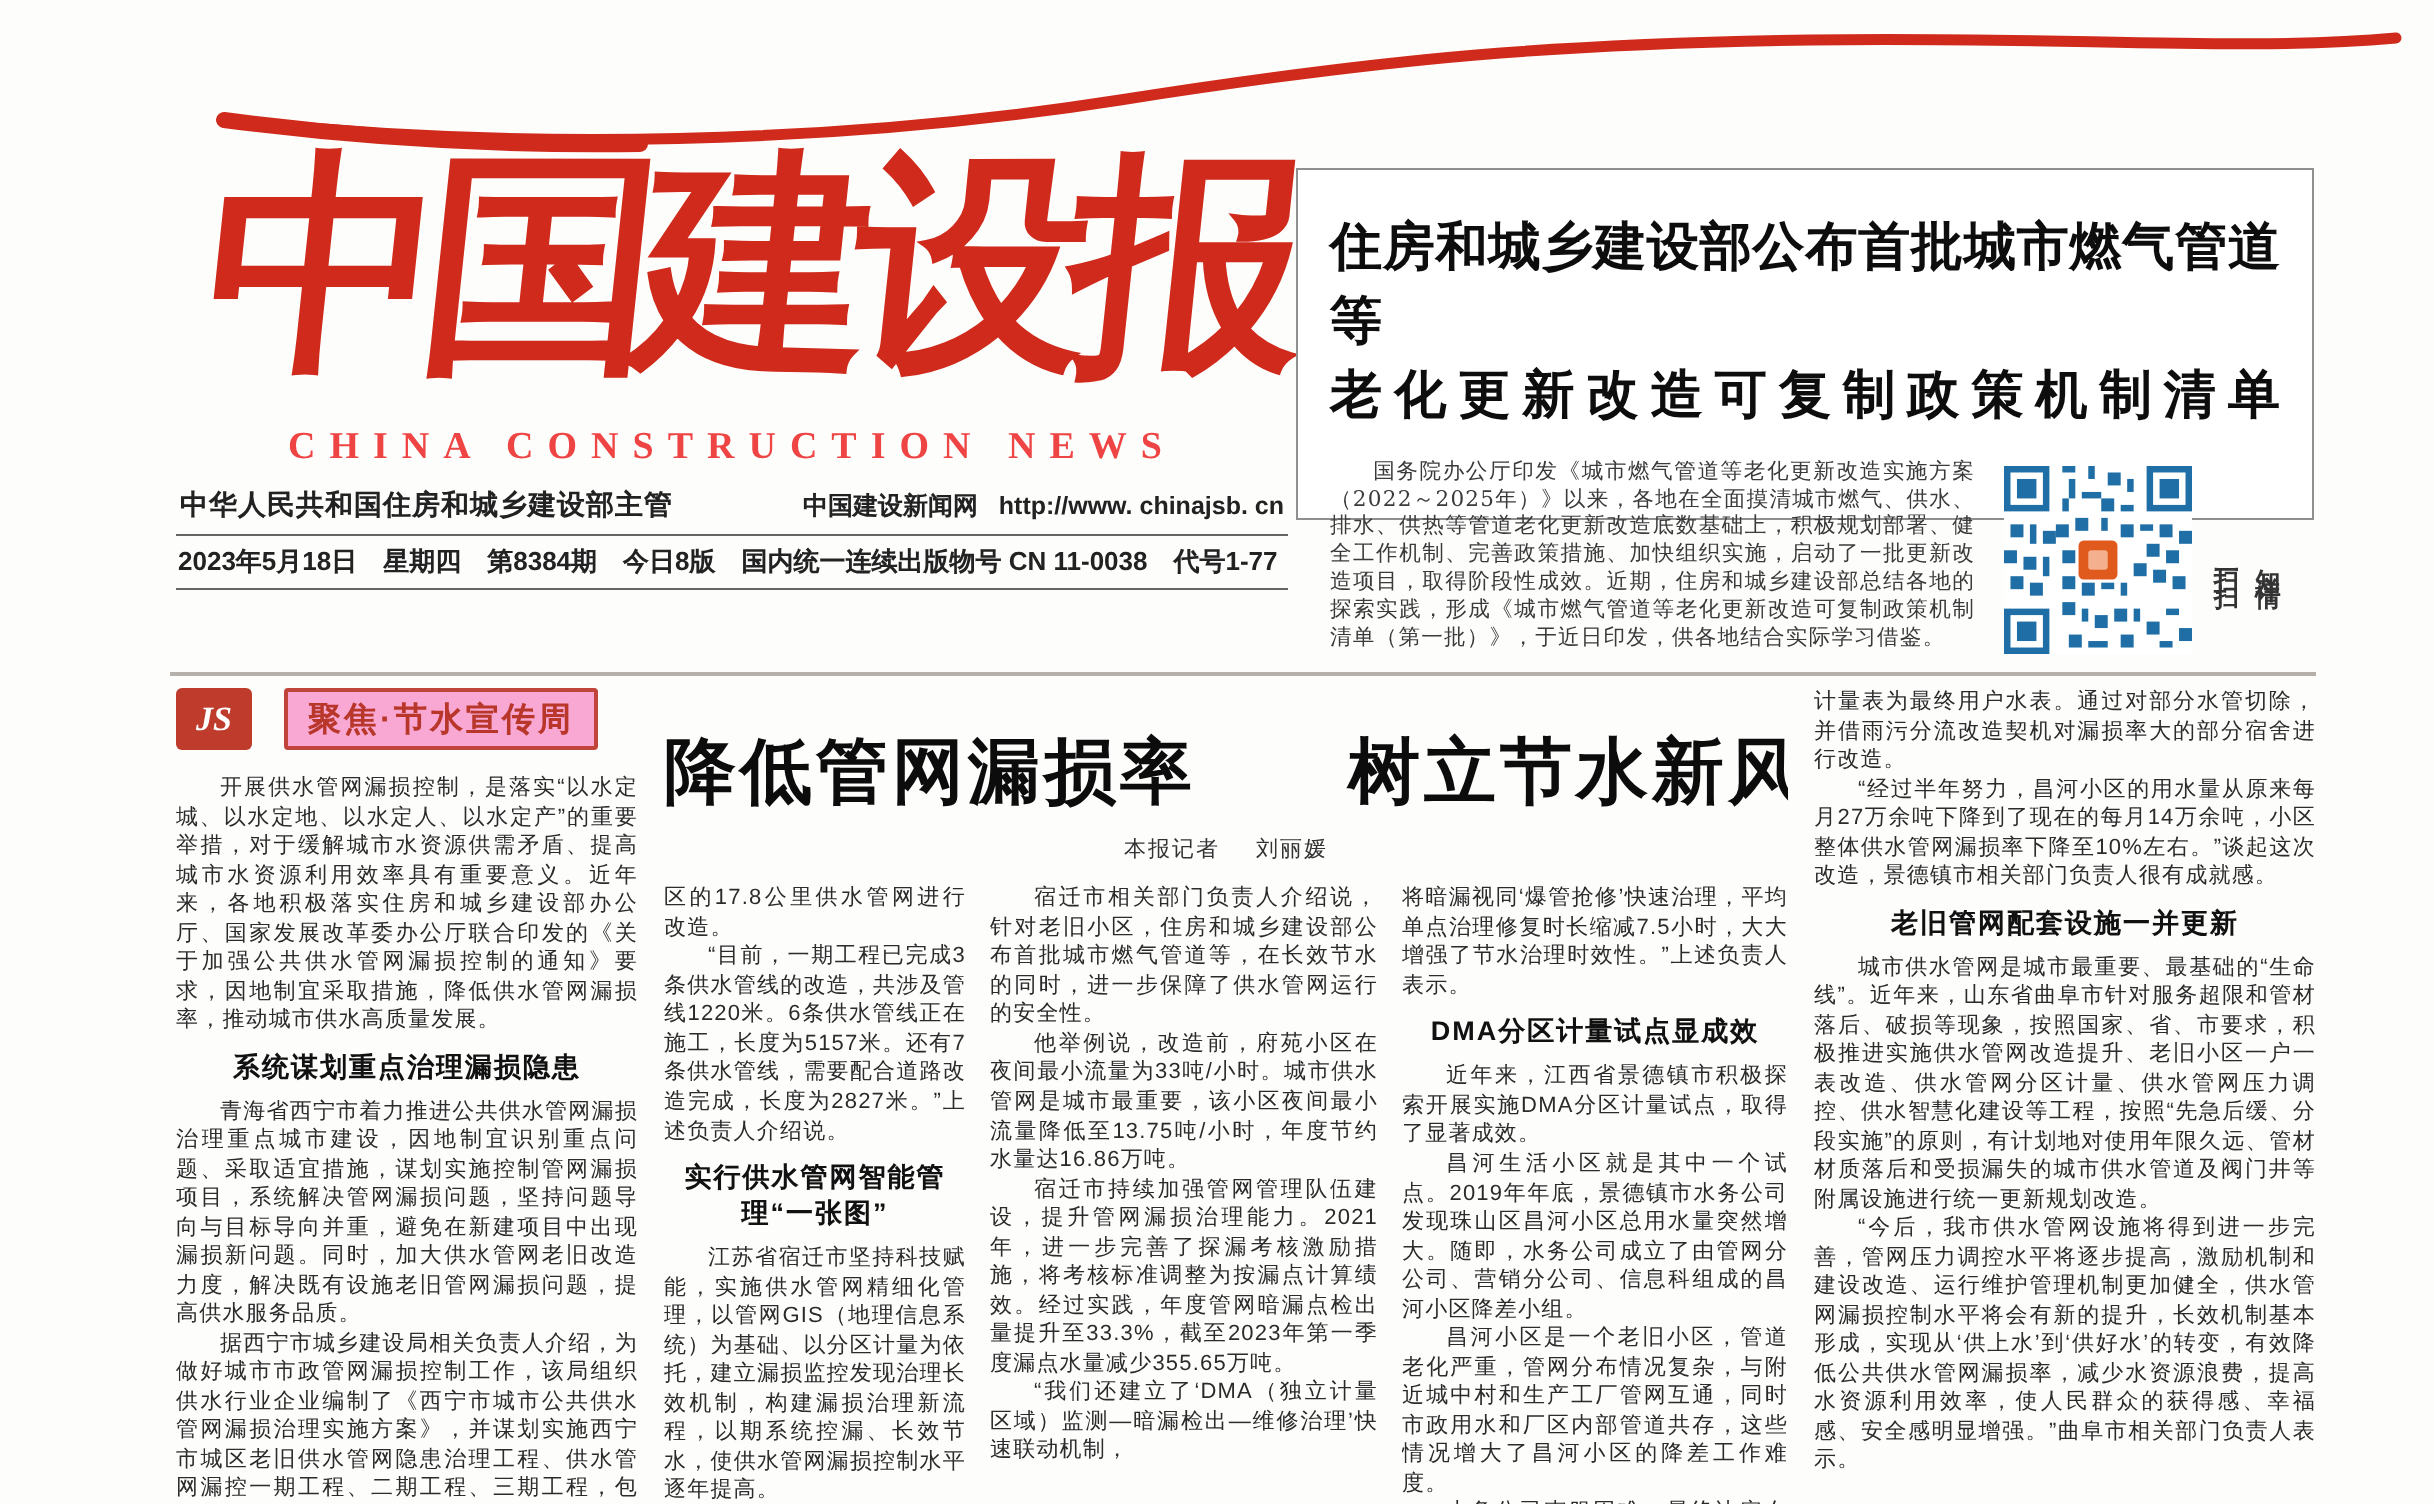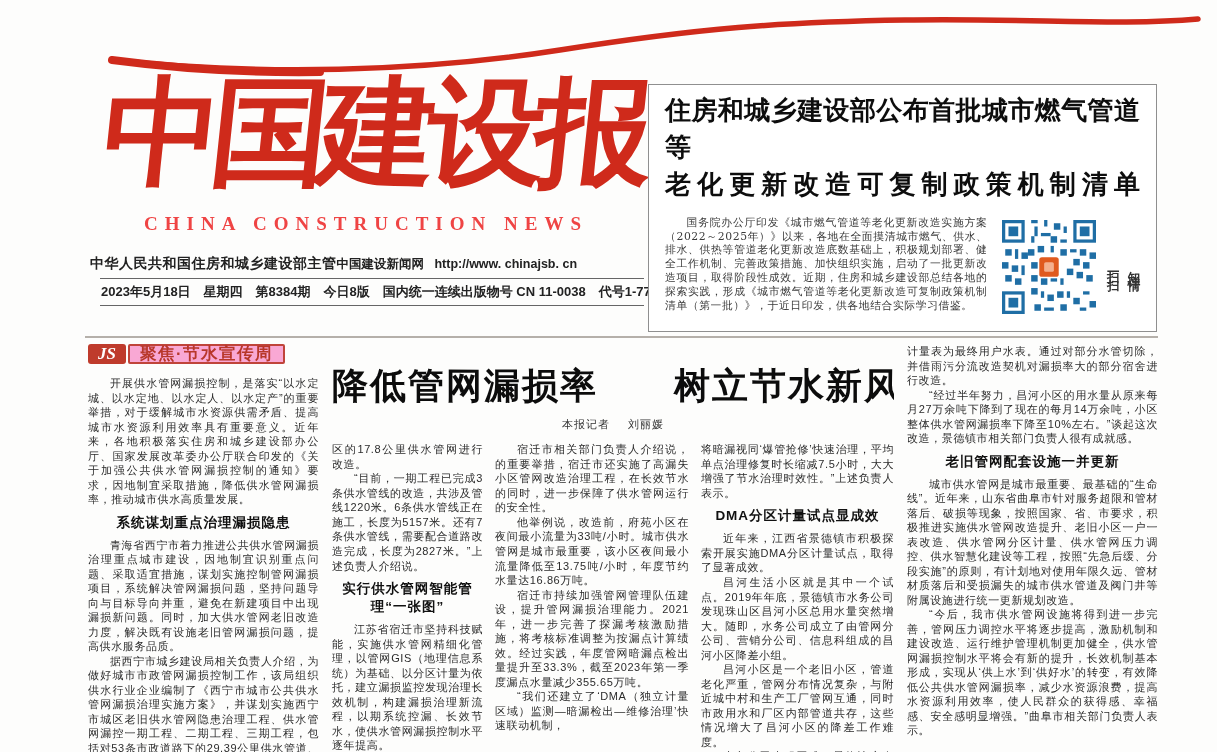--- a/index.html
+++ b/index.html
@@ -25,32 +25,32 @@
     font-weight:bold;color:var(--brand-red);
     font-size:118px;line-height:1.28;letter-spacing:-10px;
     transform:skewX(-6deg);transform-origin:left bottom;
     white-space:nowrap;text-align:center;
   }
   .en-title{
     font-family:"Liberation Serif","DejaVu Serif",serif;
     font-weight:bold;font-size:19px;letter-spacing:7px;
     text-align:center;margin-top:6px;color:#ef4444;
   }
-  .pub-row{display:flex;align-items:baseline;margin-top:20px;padding:0 2px;}
+  .pub-row{display:flex;justify-content:space-between;align-items:baseline;margin-top:9px;padding:0 2px;}
   .supervisor{font-weight:bold;font-size:14px;letter-spacing:.5px;}
   .website{font-weight:bold;font-size:12.5px;}
   .date-row{
     margin-top:5px;border-top:1.5px solid #666;border-bottom:1.5px solid #666;
-    padding:4px 1px;font-weight:bold;font-size:13px;white-space:nowrap;margin-left:12px;
+    padding:4px 1px;font-weight:bold;font-size:13px;white-space:nowrap;
   }
   .full-rule{position:absolute;left:85px;top:336px;width:1073px;height:2px;background:#b5b0aa;}
   
   .gas-box{
-    position:absolute;left:648px;top:84px;width:509px;height:248px;
-    border:1px solid #8f8f8f;background:#fff;padding:8px 16px 8px;
+    position:absolute;left:648px;top:84px;width:509px;height:176px;
+    border:1px solid #8f8f8f;background:#fff;padding:21px 16px 8px;
   }
   .gas-headline{
     font-family:"Liberation Serif","DejaVu Serif",serif;
     font-weight:900;font-size:26px;line-height:1.42;color:#0d0d0d;
   }
   .gas-headline .jline{display:block;text-align:justify;text-align-last:justify;}
   .gas-content{display:flex;margin-top:12px;gap:14px;}
   .gas-body{
     width:330px;font-family:"DejaVu Serif","Liberation Serif",serif;
     font-size:10.8px;line-height:1.28;letter-spacing:.6px;color:#3a3a3a;
@@ -78,21 +78,21 @@
     font-size:11px;line-height:1.32;letter-spacing:.6px;color:#2b2b2b;
     text-align:justify;text-indent:2em;
   }
   p.art.noindent{text-indent:0;}
   h3.sub{
     font-size:13.5px;font-weight:bold;text-align:center;color:#111;
     margin:7px 0 6px;letter-spacing:1px;
     font-family:"Liberation Sans","DejaVu Sans",sans-serif;
   }
   
-  .badge-row{display:flex;align-items:stretch;gap:2px;margin-bottom:12px;height:20px;}
+  .badge-row{display:flex;align-items:stretch;gap:16px;margin-bottom:12px;height:31px;}
   .badge-tag{
     background:#bf3b2c;color:#fff;font-family:"Liberation Serif",serif;
     font-weight:bold;font-style:italic;font-size:17px;
     width:38px;display:flex;align-items:center;justify-content:center;
     border-radius:3px;
   }
   .badge-label{
     border:2px solid #c0443a;color:#b8372a;font-weight:bold;font-size:16.5px;
     display:flex;align-items:center;padding:0 10px;letter-spacing:1.5px;
     border-radius:2px;background:#f9a8d4;
@@ -231,21 +231,21 @@
       </p>
       <div class="cols3">
         <div class="colA">
           <p class="art noindent">区的17.8公里供水管网进行改造。</p>
           <p class="art">“目前，一期工程已完成3条供水管线的改造，共涉及管线1220米。6条供水管线正在施工，长度为5157米。还有7条供水管线，需要配合道路改造完成，长度为2827米。”上述负责人介绍说。</p>
           <h3 class="sub">实行供水管网智能管理“一张图”</h3>
           <p class="art">江苏省宿迁市坚持科技赋能，实施供水管网精细化管理，以管网GIS（地理信息系统）为基础、以分区计量为依托，建立漏损监控发现治理长效机制，构建漏损治理新流程，以期系统控漏、长效节水，使供水管网漏损控制水平逐年提高。</p>
 
         </div>
         <div class="colB">
-          <p class="art">宿迁市相关部门负责人介绍说，的重要举措，宿迁市还实施了高漏失小区管网改造治理工程，在长效节水的同时，进一步保障了供水管网运行的安全性。</p>
+          <p class="art">宿迁市相关部门负责人介绍说，针对老旧小区，住房和城乡建设部公布首批城市燃气管道等，在长效节水的同时，进一步保障了供水管网运行的安全性。</p>
           <p class="art">他举例说，改造前，府苑小区在夜间最小流量为33吨/小时。城市供水管网是城市最重要，该小区夜间最小流量降低至13.75吨/小时，年度节约水量达16.86万吨。</p>
           <p class="art">宿迁市持续加强管网管理队伍建设，提升管网漏损治理能力。2021年，进一步完善了探漏考核激励措施，将考核标准调整为按漏点计算绩效。经过实践，年度管网暗漏点检出量提升至33.3%，截至2023年第一季度漏点水量减少355.65万吨。</p>
           <p class="art">“我们还建立了‘DMA（独立计量区域）监测—暗漏检出—维修治理’快速联动机制，</p>
         </div>
         <div class="colC">
           <p class="art noindent">将暗漏视同‘爆管抢修’快速治理，平均单点治理修复时长缩减7.5小时，大大增强了节水治理时效性。”上述负责人表示。</p>
           <h3 class="sub">DMA分区计量试点显成效</h3>
           <p class="art">近年来，江西省景德镇市积极探索开展实施DMA分区计量试点，取得了显著成效。</p>
           <p class="art">昌河生活小区就是其中一个试点。2019年年底，景德镇市水务公司发现珠山区昌河小区总用水量突然增大。随即，水务公司成立了由管网分公司、营销分公司、信息科组成的昌河小区降差小组。</p>
           <p class="art">昌河小区是一个老旧小区，管道老化严重，管网分布情况复杂，与附近城中村和生产工厂管网互通，同时市政用水和厂区内部管道共存，这些情况增大了昌河小区的降差工作难度。</p>

